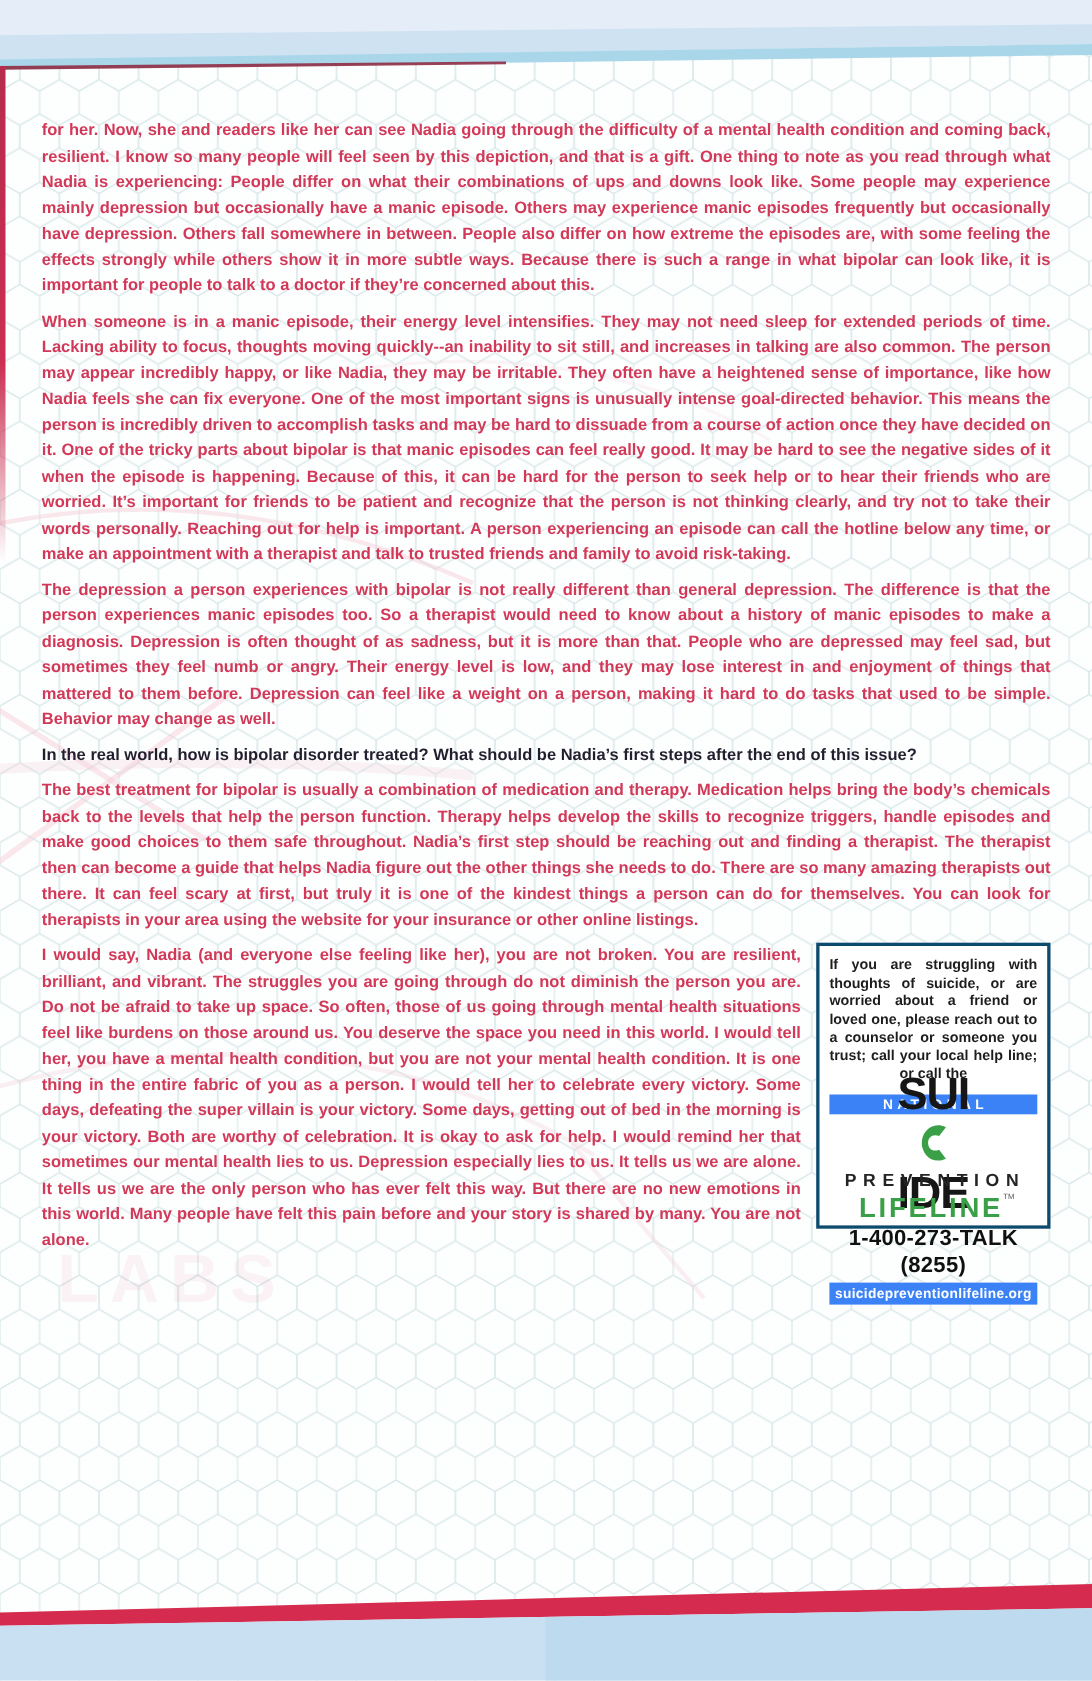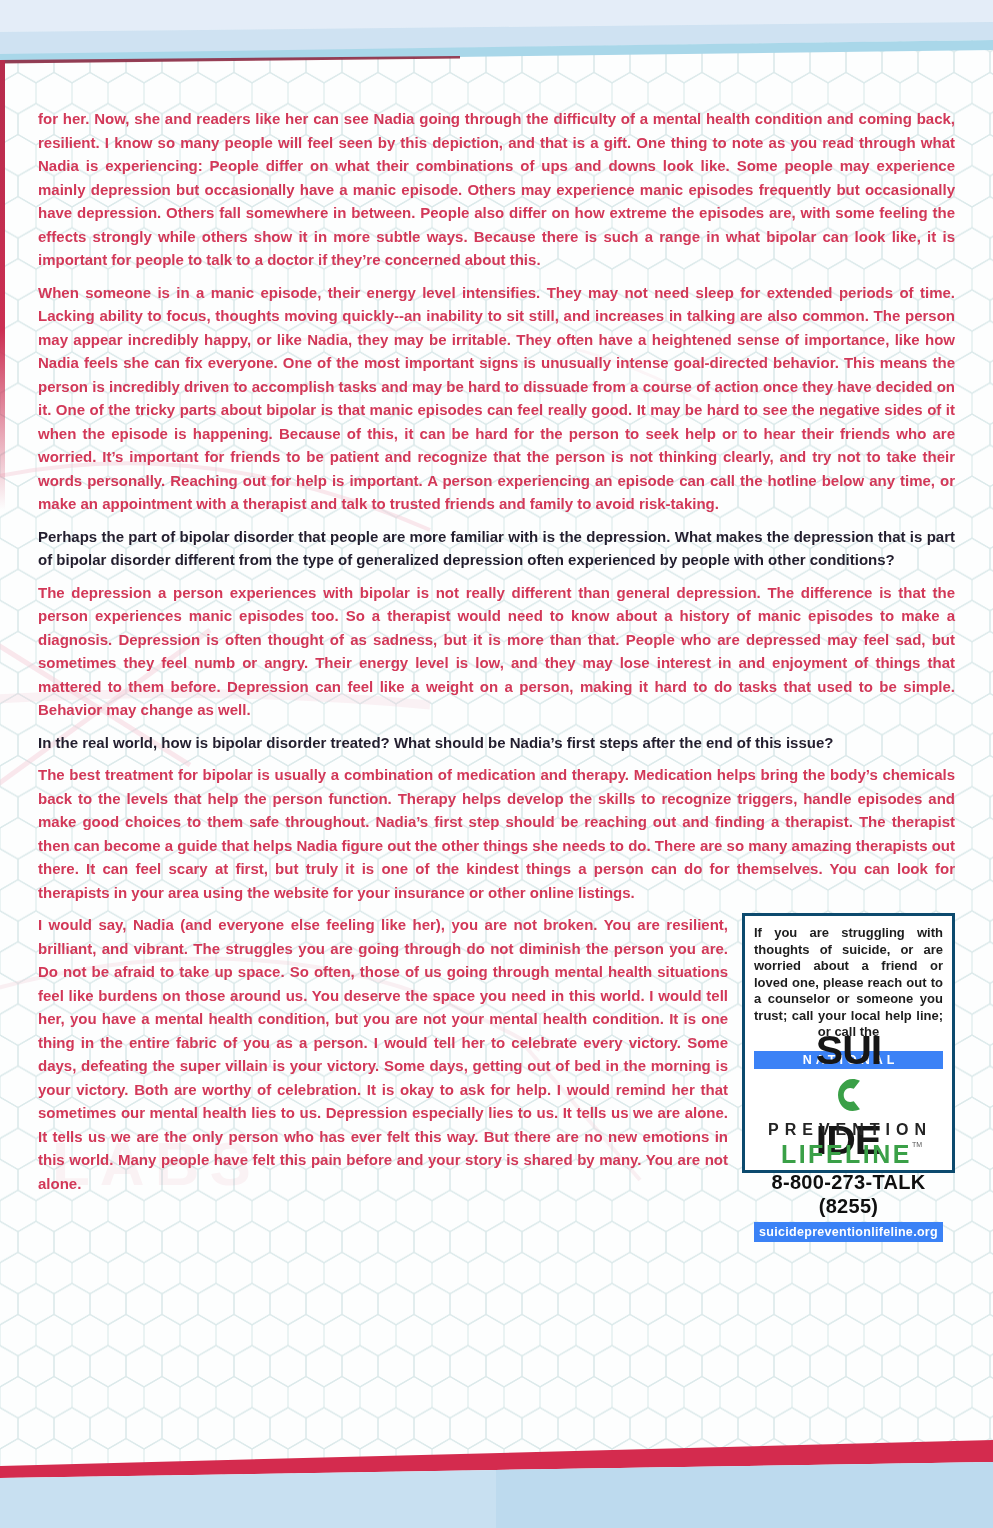--- a/index.html
+++ b/index.html
@@ -119,21 +119,20 @@
 
 <svg id="bottom-band" class="layer" style="top:1428px" width="993" height="100" aria-hidden="true">
   <polygon points="0,38 993,12 993,34 0,50" fill="#d42b4e"></polygon>
   <polygon points="0,50 993,34 993,100 0,100" fill="#c8e0f1"></polygon>
   <polygon points="496,42 993,34 993,100 496,100" fill="#b5d6ec" opacity="0.6"></polygon>
 </svg>
 
 <div id="main">
   <p class="answer">for her. Now, she and readers like her can see Nadia going through the difficulty of a mental health condition and coming back, resilient. I know so many people will feel seen by this depiction, and that is a gift. One thing to note as you read through what Nadia is experiencing: People differ on what their combinations of ups and downs look like. Some people may experience mainly depression but occasionally have a manic episode. Others may experience manic episodes frequently but occasionally have depression. Others fall somewhere in between. People also differ on how extreme the episodes are, with some feeling the effects strongly while others show it in more subtle ways. Because there is such a range in what bipolar can look like, it is important for people to talk to a doctor if they’re concerned about this.</p>
   <p class="answer">When someone is in a manic episode, their energy level intensifies. They may not need sleep for extended periods of time. Lacking ability to focus, thoughts moving quickly--an inability to sit still, and increases in talking are also common. The person may appear incredibly happy, or like Nadia, they may be irritable. They often have a heightened sense of importance, like how Nadia feels she can fix everyone. One of the most important signs is unusually intense goal-directed behavior. This means the person is incredibly driven to accomplish tasks and may be hard to dissuade from a course of action once they have decided on it. One of the tricky parts about bipolar is that manic episodes can feel really good. It may be hard to see the negative sides of it when the episode is happening. Because of this, it can be hard for the person to seek help or to hear their friends who are worried. It’s important for friends to be patient and recognize that the person is not thinking clearly, and try not to take their words personally. Reaching out for help is important. A person experiencing an episode can call the hotline below any time, or make an appointment with a therapist and talk to trusted friends and family to avoid risk-taking.</p>
-  <p class="question">Perhaps the part of bipolar disorder that people are more familiar with is the depression. What makes the depression that is part of bipolar disorder different from the type of generalized depression often experienced by people with other conditions?</p>
   <p class="answer">The depression a person experiences with bipolar is not really different than general depression. The difference is that the person experiences manic episodes too. So a therapist would need to know about a history of manic episodes to make a diagnosis. Depression is often thought of as sadness, but it is more than that. People who are depressed may feel sad, but sometimes they feel numb or angry. Their energy level is low, and they may lose interest in and enjoyment of things that mattered to them before. Depression can feel like a weight on a person, making it hard to do tasks that used to be simple. Behavior may change as well.</p>
   <p class="question">In the real world, how is bipolar disorder treated? What should be Nadia’s first steps after the end of this issue?</p>
   <p class="answer">The best treatment for bipolar is usually a combination of medication and therapy. Medication helps bring the body’s chemicals back to the levels that help the person function. Therapy helps develop the skills to recognize triggers, handle episodes and make good choices to them safe throughout. Nadia’s first step should be reaching out and finding a therapist. The therapist then can become a guide that helps Nadia figure out the other things she needs to do. There are so many amazing therapists out there. It can feel scary at first, but truly it is one of the kindest things a person can do for themselves. You can look for therapists in your area using the website for your insurance or other online listings.</p>
 
   <div id="bottom-section">
     <aside id="lifeline-box">
       <p id="lifeline-note" style="font-size:13px;line-height:16.5px;font-weight:bold;text-align:justify;text-align-last:center;color:#1d1d1d;margin:0 1px 10px 1px;">If you are struggling with thoughts of suicide, or are worried about a friend or loved one, please reach out to a counselor or someone you trust; call your local help line; or call the</p>
       <div id="logo-national" class="green-bar">NATIONAL</div>
       <div id="logo-suicide">
         <span>SUI</span>
@@ -141,18 +140,18 @@
           <svg width="25" height="42" viewBox="0 0 26 44">
             <path d="M25,7 C12,1 2,11 2,22 C2,33 12,43 25,37 L18.5,28.5 C12.5,31 8,27.5 8,22 C8,16.5 12.5,13 18.5,15.5 Z" fill="#3aa047"></path>
           </svg>
         </span>
         <span>IDE</span>
       </div>
       <div id="logo-prevention">PREVENTION</div>
       <div>
         <span id="logo-lifeline">LIFELINE</span><span id="logo-tm">TM</span>
       </div>
-      <div id="logo-phone">8-800-273-TALK (8255)</div>
+      <div id="logo-phone">1-400-273-TALK (8255)</div>
       <div id="logo-url" class="green-bar">suicidepreventionlifeline.org</div>
     </aside>
     <p class="answer">I would say, Nadia (and everyone else feeling like her), you are not broken. You are resilient, brilliant, and vibrant. The struggles you are going through do not diminish the person you are. Do not be afraid to take up space. So often, those of us going through mental health situations feel like burdens on those around us. You deserve the space you need in this world. I would tell her, you have a mental health condition, but you are not your mental health condition. It is one thing in the entire fabric of you as a person. I would tell her to celebrate every victory. Some days, defeating the super villain is your victory. Some days, getting out of bed in the morning is your victory. Both are worthy of celebration. It is okay to ask for help. I would remind her that sometimes our mental health lies to us. Depression especially lies to us. It tells us we are alone. It tells us we are the only person who has ever felt this way. But there are no new emotions in this world. Many people have felt this pain before and your story is shared by many. You are not alone.</p>
   </div>
 </div>
 
 </body></html>

